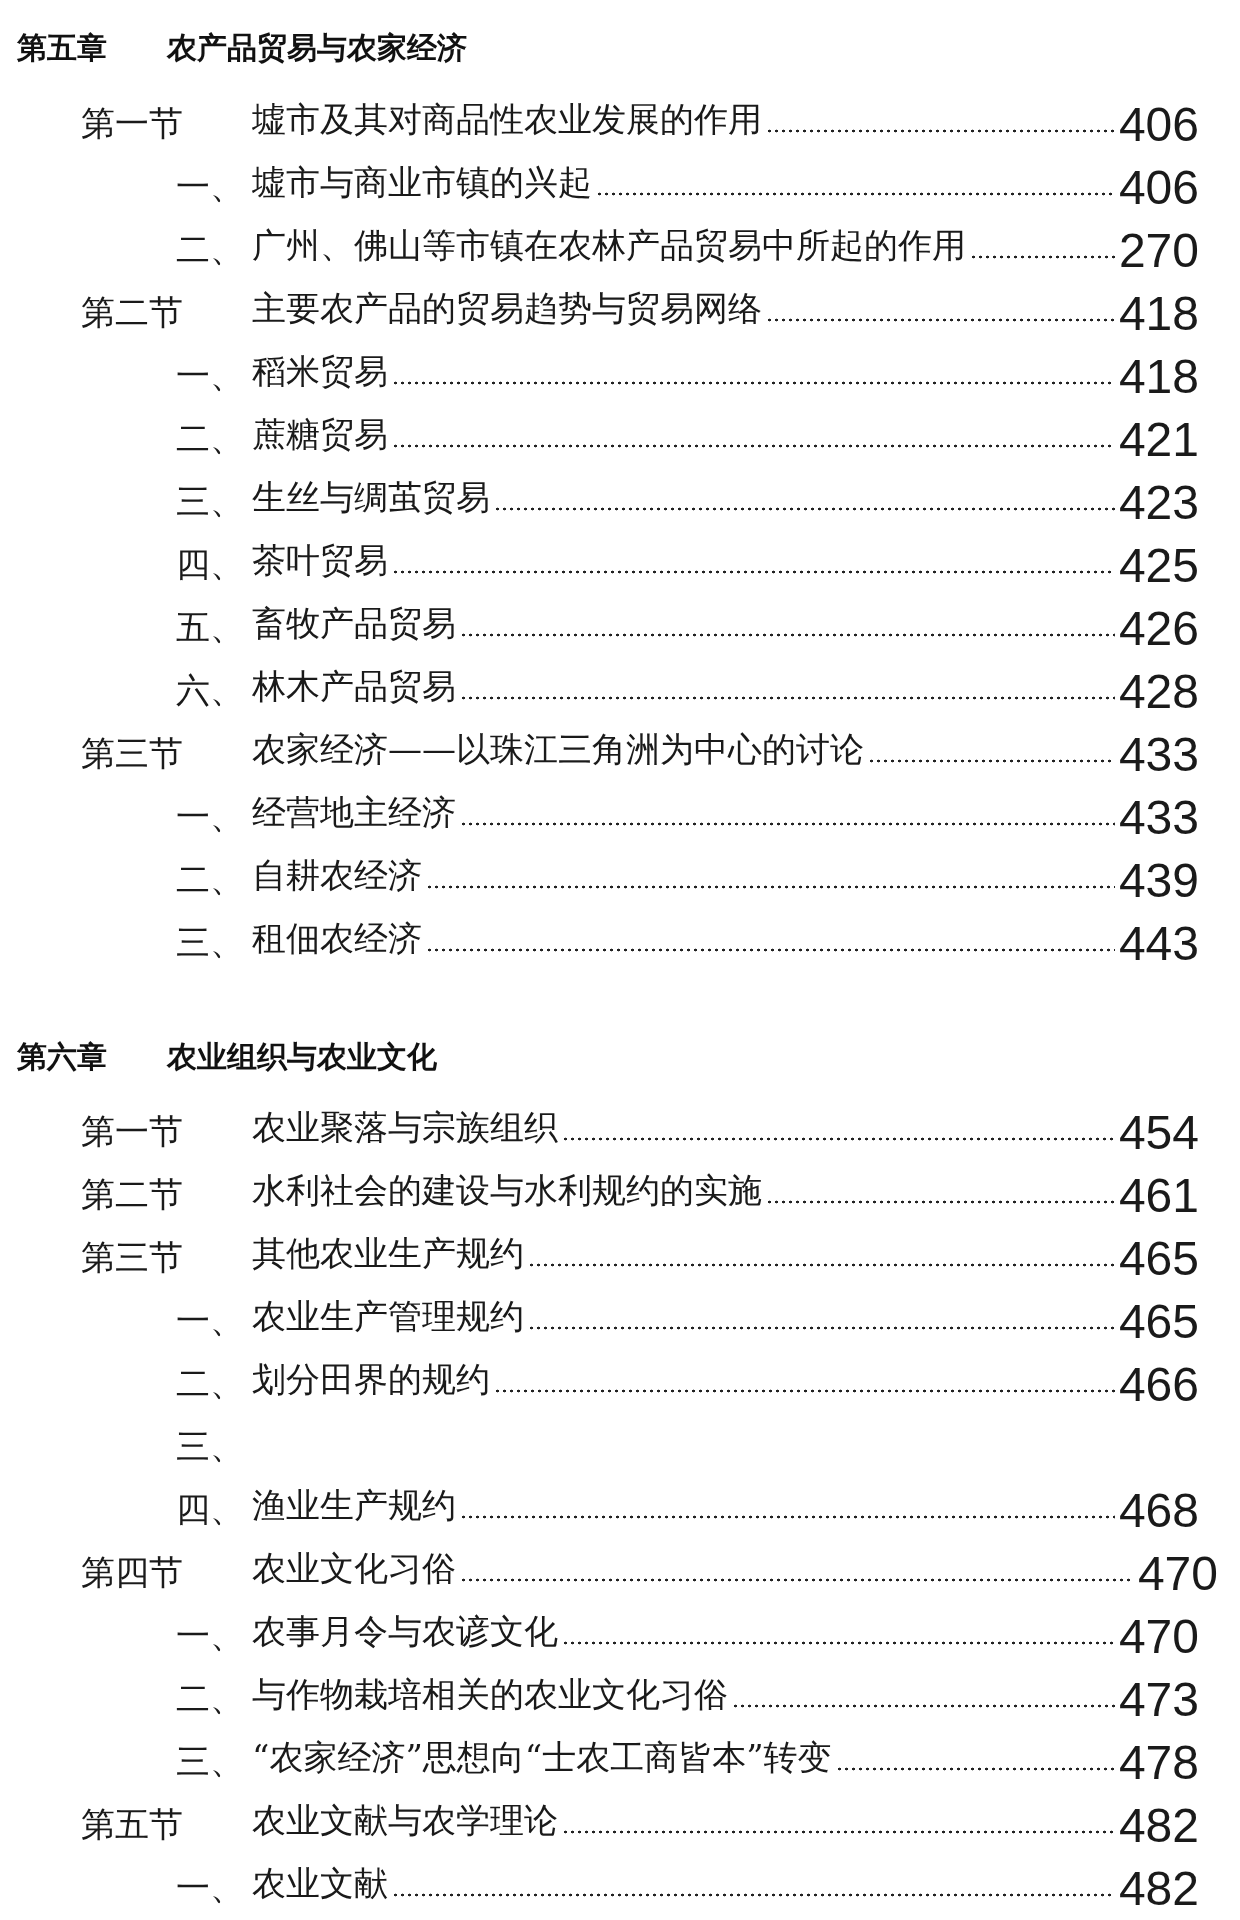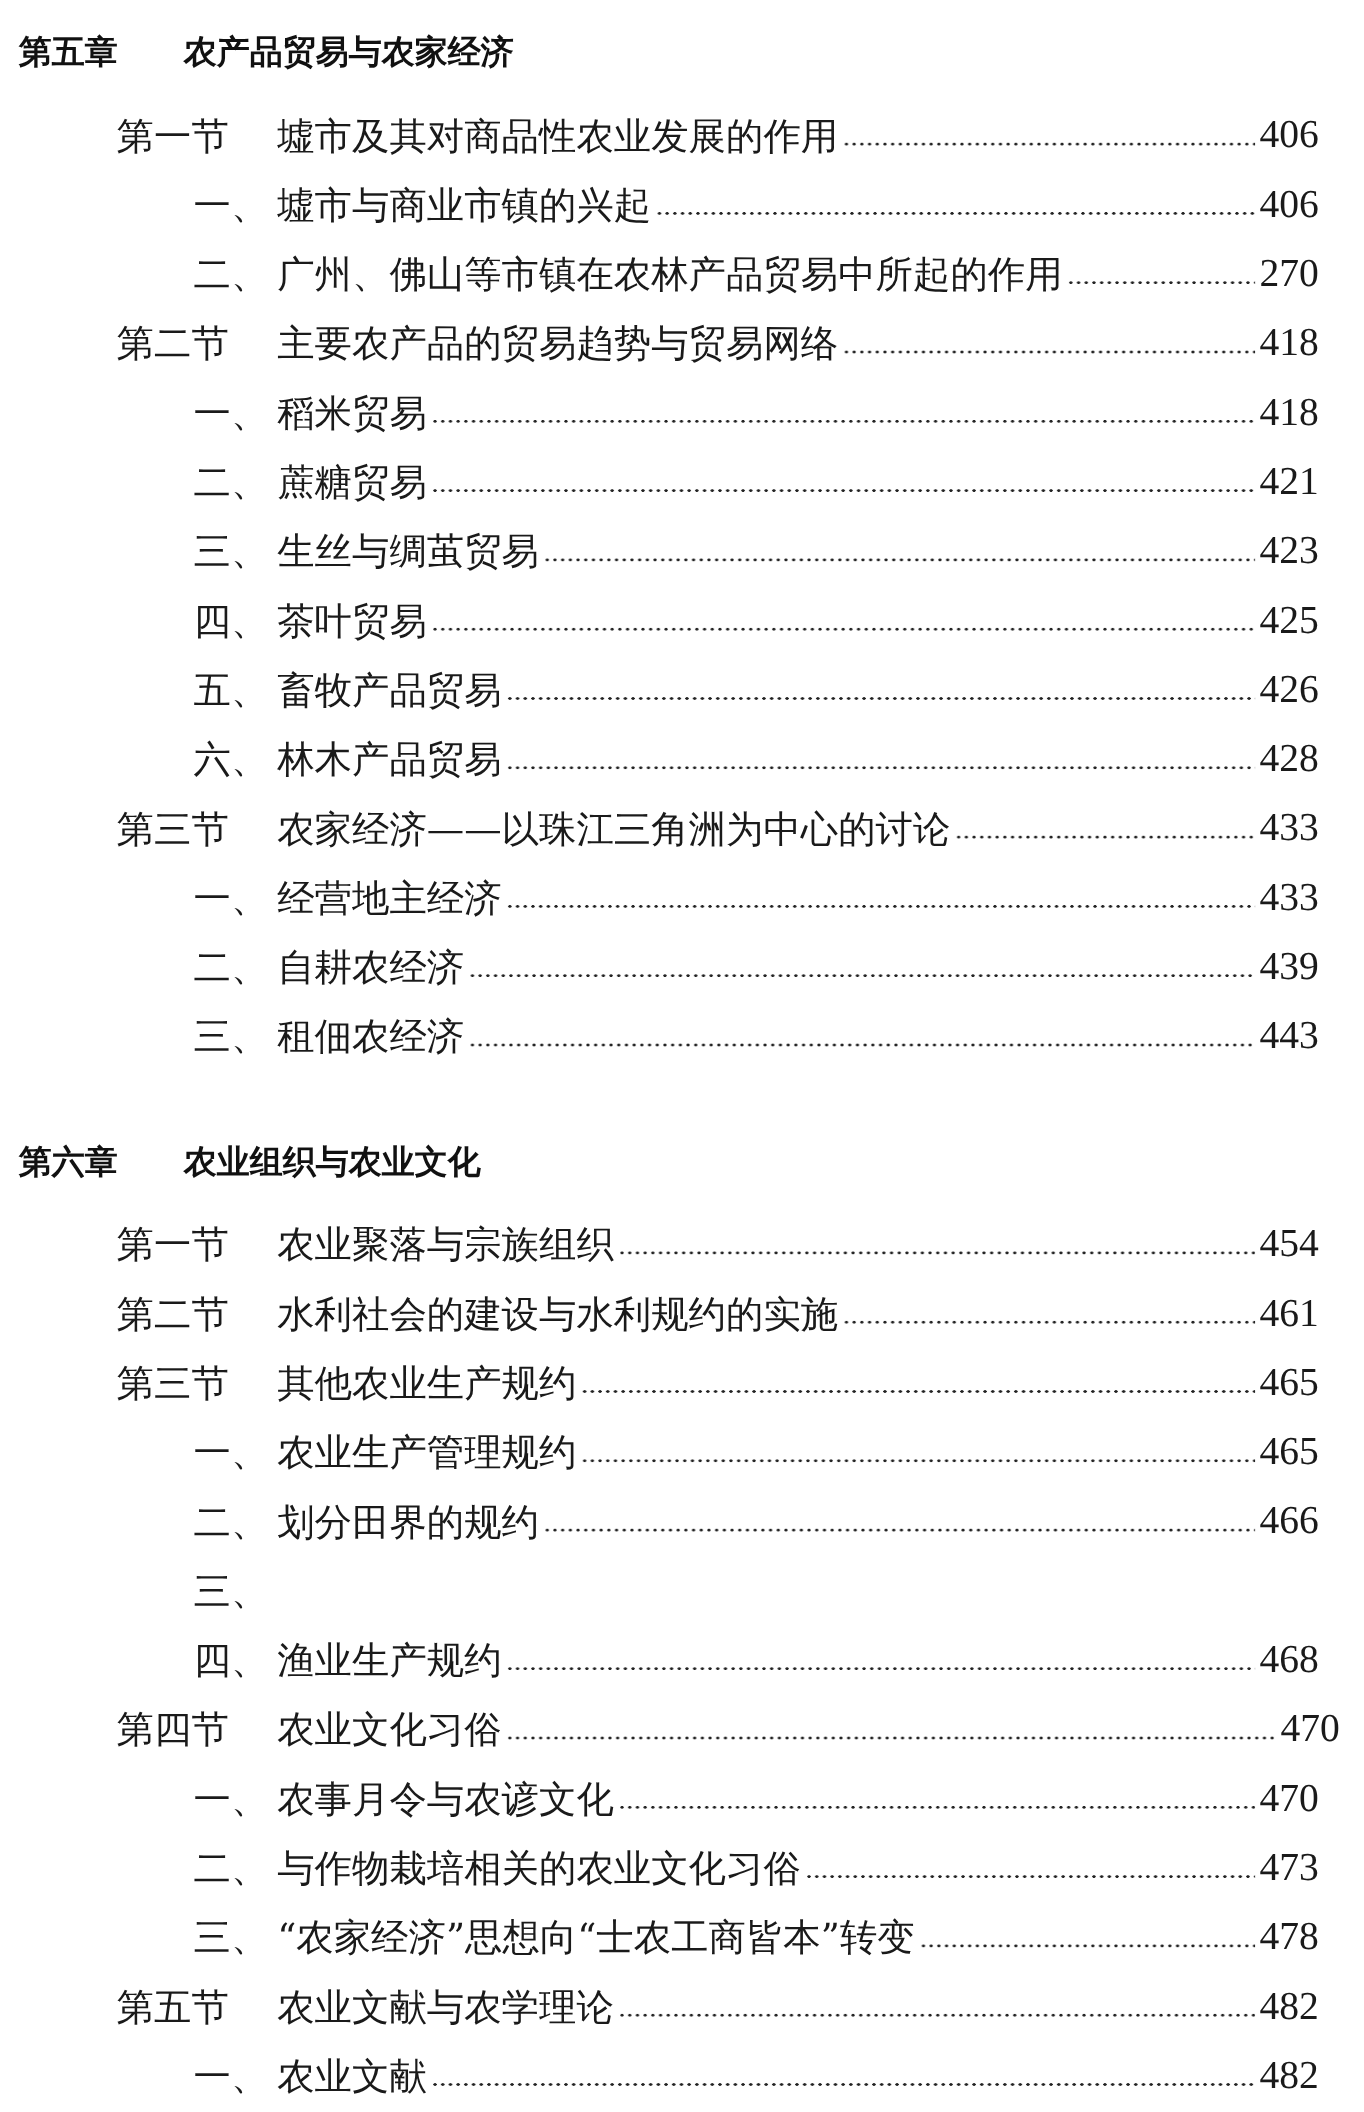--- a/index.html
+++ b/index.html
@@ -12,31 +12,31 @@
     position: absolute; left: 17px; height: 50px; line-height: 50px;
     font-family: "DejaVu Sans", "Liberation Sans", sans-serif;
     font-weight: 900; font-size: 30px; color: #111; white-space: nowrap;
     letter-spacing: 0px;
   }
   .chapter .num { display: inline-block; width: 150px; }
   .row {
     position: absolute; left: 0; width: 1199px; height: 50px;
     display: flex; align-items: center; font-size: 34px; white-space: nowrap;
   }
-  .row.sec .prefix { position: absolute; left: 106px; }
+  .row.sec .prefix { position: absolute; left: 81px; }
   .row.sub .prefix { position: absolute; left: 176px; }
   .row .title { position: absolute; left: 252px; display: flex; right: 0; }
   .row .title .t { flex: 0 0 auto; }
   .row .leader {
     flex: 1 1 auto; margin: 0 4px; height: 4px; align-self: center;
     margin-top: 14px;
     background-image: radial-gradient(circle, #222 1.3px, transparent 1.6px);
     background-size: 7px 4px; background-repeat: repeat-x; background-position: left center;
   }
-  .row .page { flex: 0 0 auto; font-family: Liberation Serif, serif; font-size: 36px; }
+  .row .page { flex: 0 0 auto; font-family: Liberation Sans, sans-serif; font-size: 48px; }
 </style>
 </head>
 <body>
 
 <div id="toc">
     <div class="chapter" style="top: 23px;"><span class="num">第五章</span><span>农产品贸易与农家经济</span></div>
     <div class="row sec" style="top: 99px;">
       <span class="prefix">第一节</span>
       <span class="title">
         <span class="t">墟市及其对商品性农业发展的作用</span>

